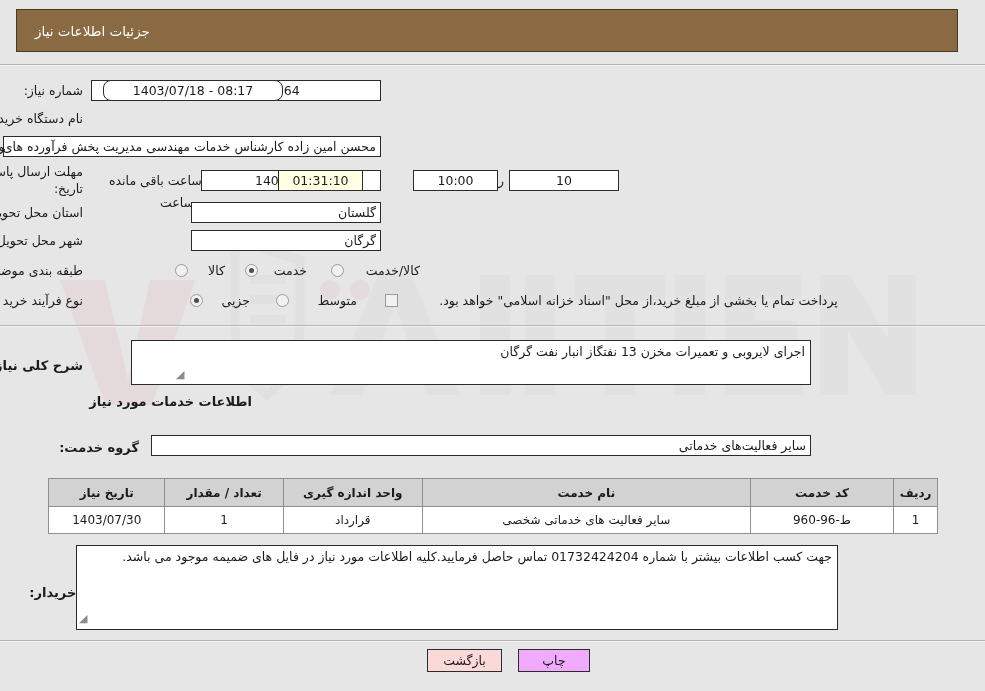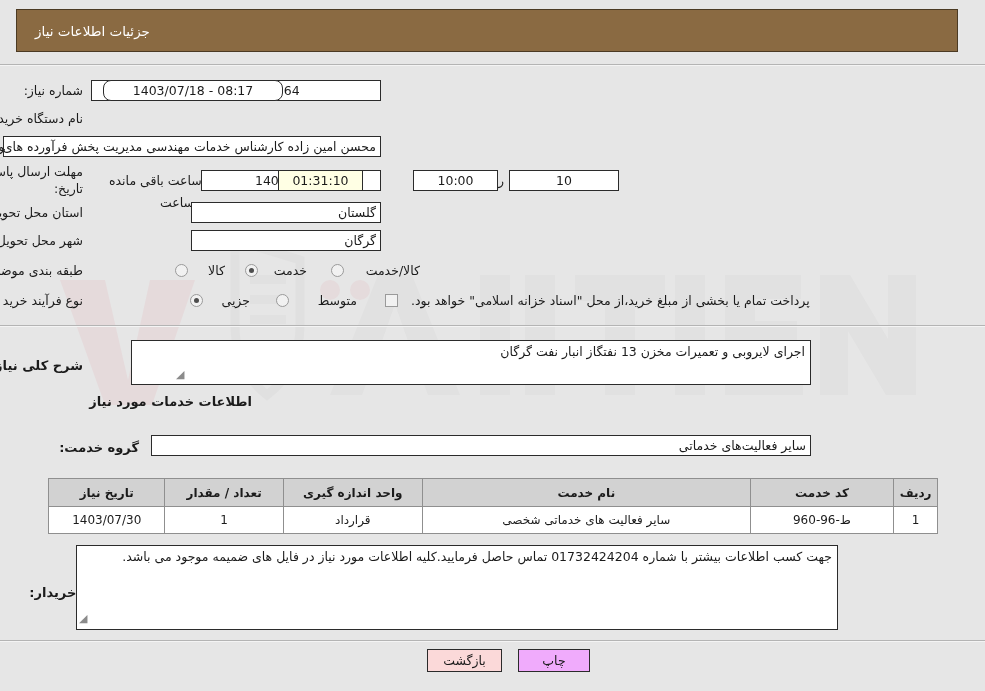--- a/index.html
+++ b/index.html
@@ -270,21 +270,21 @@
   <span class="radio" style="right:641px; top:264px;"></span>
   <div class="lbl" style="right:565px; top:263px;">کالا/خدمت</div>
 
   <div class="lbl" style="right:902px; top:293px;">نوع فرآیند خرید :</div>
   <span class="radio on" style="right:782px; top:294px;"></span>
   <div class="lbl" style="right:735px; top:293px;">جزیی</div>
   <span class="radio" style="right:696px; top:294px;"></span>
   <div class="lbl" style="right:628px; top:293px;">متوسط</div>
 
   <span class="chk" style="right:587px; top:294px;"></span>
-  <div class="lbl" style="right:119px; top:293px; left:118px; width:455px; text-align:left;">پرداخت تمام یا بخشی از مبلغ خرید،از محل "اسناد خزانه اسلامی" خواهد بود.</div>
+  <div class="lbl" style="right:119px; top:293px; left:118px; width:455px; text-align:center;">پرداخت تمام یا بخشی از مبلغ خرید،از محل "اسناد خزانه اسلامی" خواهد بود.</div>
 
   <div class="lbl bold" style="right:902px; top:358px; font-size:13px;">شرح کلی نیاز:</div>
   <textarea class="area" style="right: 174px; top: 340px; width: 680px; height: 45px; left: 131px;" readonly="">اجرای لایروبی و تعمیرات مخزن 13 نفتگاز انبار نفت گرگان</textarea>
   <span class="grip" style="left:176px; top:368px;">◢</span>
 
   <div class="sect" style="right:733px; top:394px;">اطلاعات خدمات مورد نیاز</div>
 
   <div class="lbl bold" style="right:846px; top:440px; font-size:13px;">گروه خدمت:</div>
   <div class="fld" style="right:174px; top:435px; width:660px; left:151px;">سایر فعالیت‌های خدماتی</div>
 

